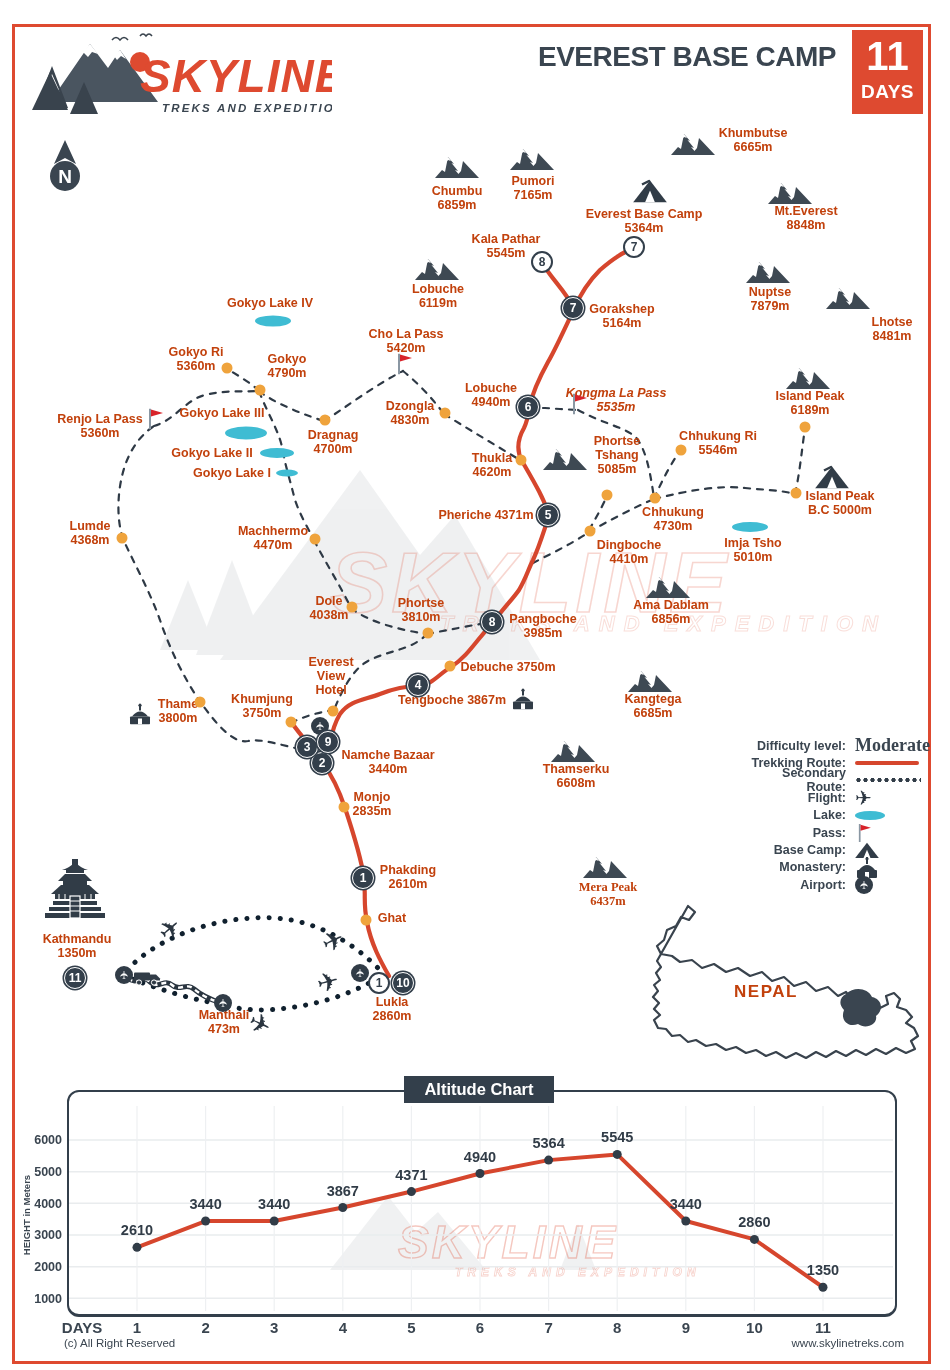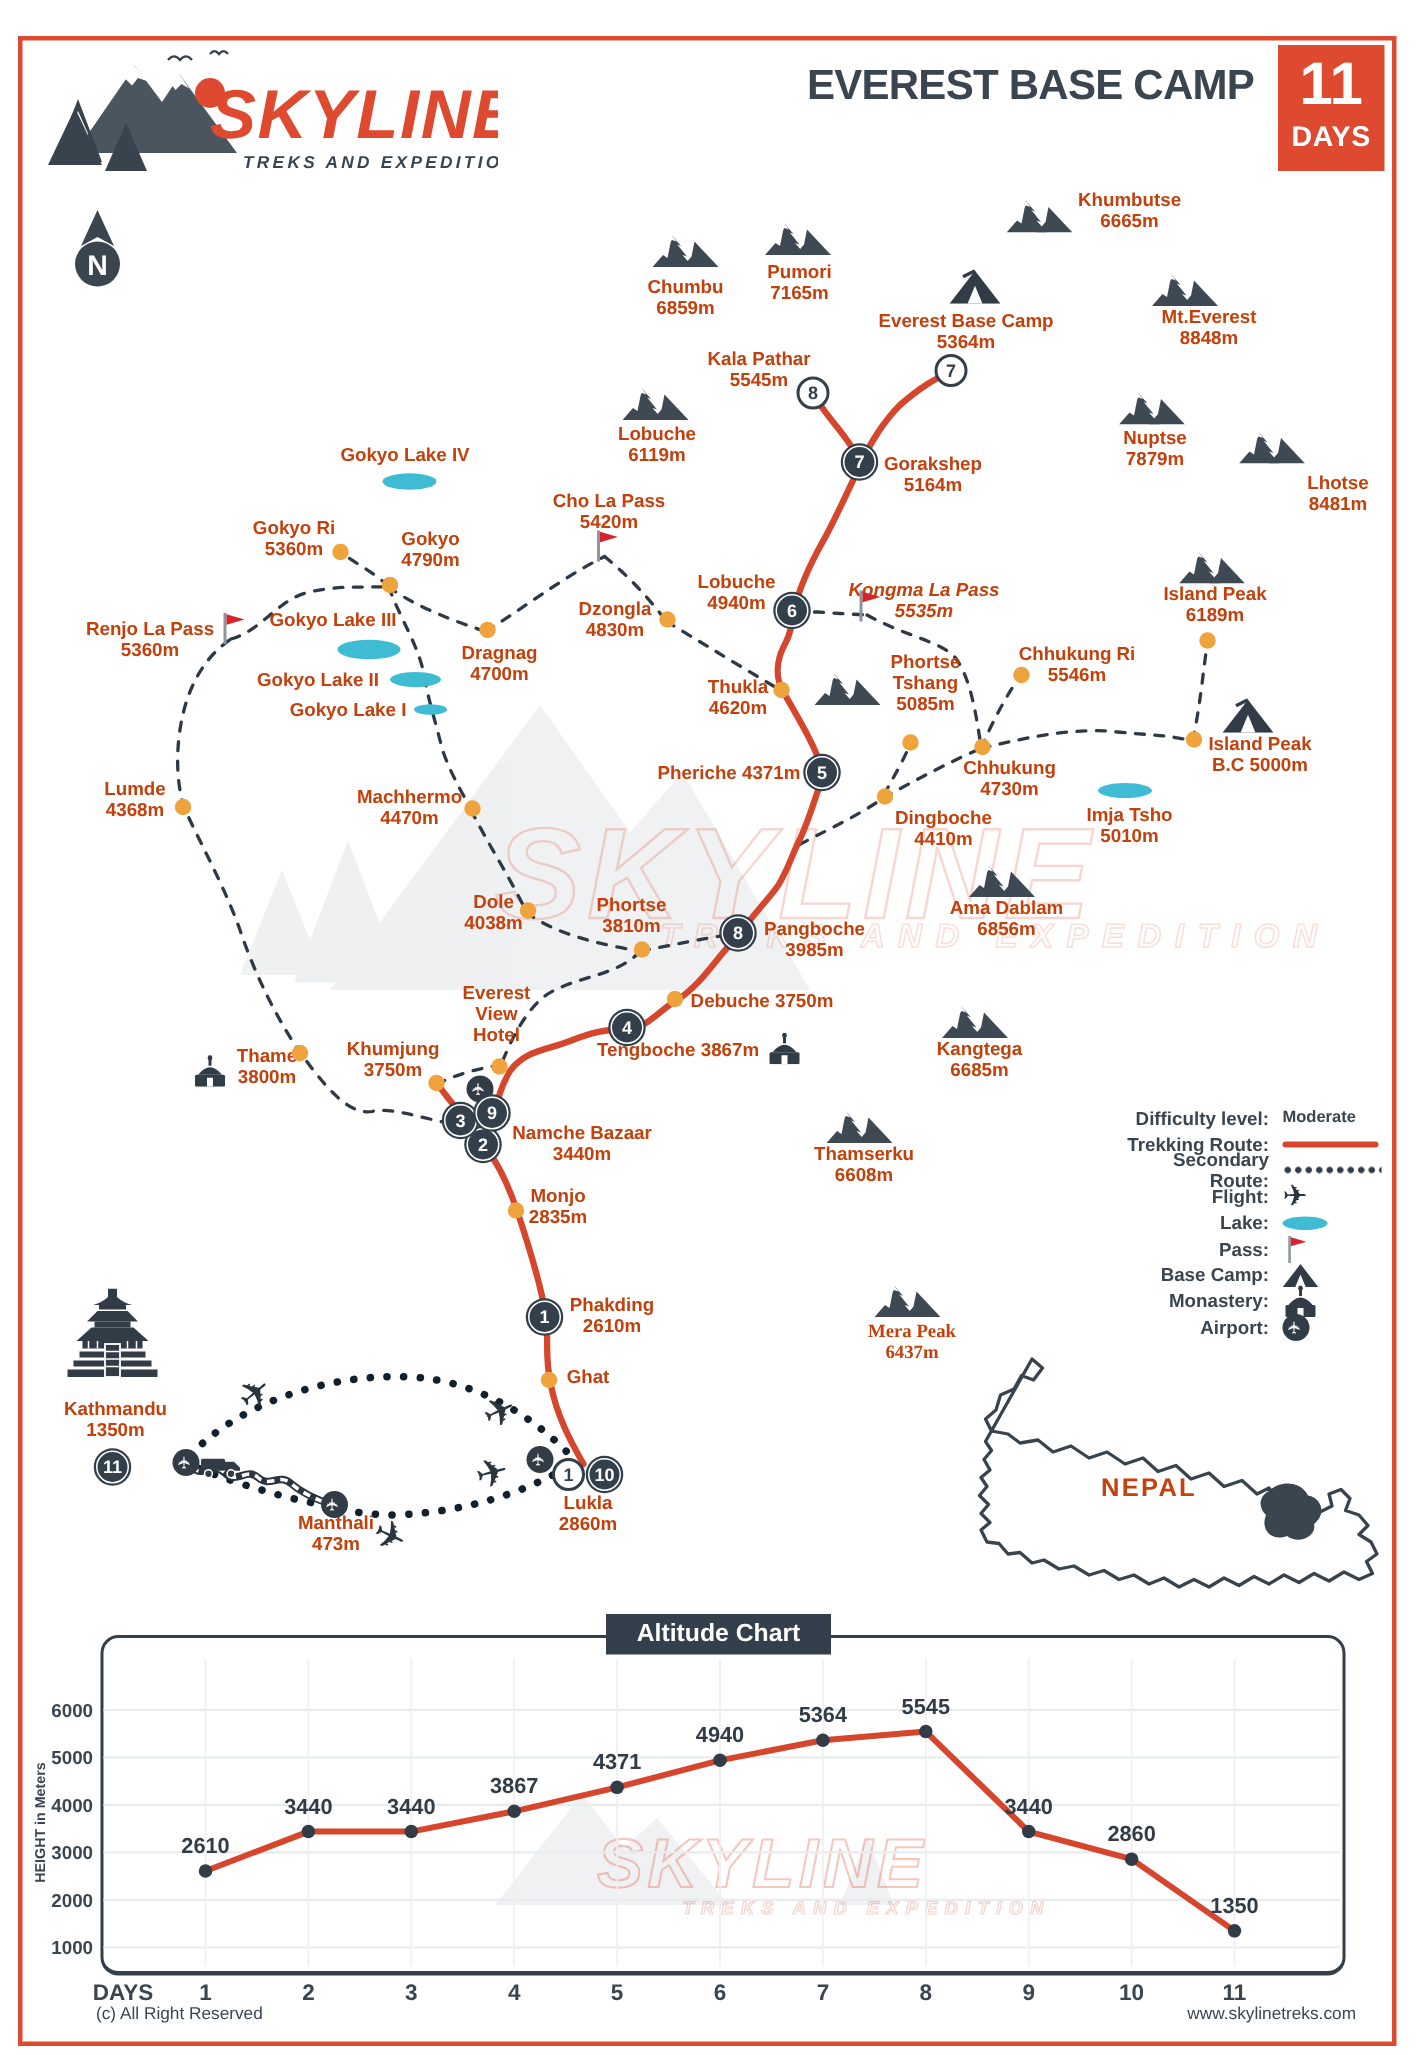--- a/index.html
+++ b/index.html
@@ -32,21 +32,21 @@
     align-items:center;justify-content:center;font-weight:bold;z-index:5;}
   .marker.filled{width:20px;height:20px;background:#333F4B;color:#fff;font-size:12px;
     border:1.5px solid #fff;box-shadow:0 0 0 1.5px #333F4B;}
   .marker.outline{width:18px;height:18px;background:#fff;color:#333F4B;font-size:12px;
     border:2px solid #333F4B;}
   
   .legend{position:absolute;left:745px;top:737px;width:190px;}
   .lg-row{display:flex;align-items:center;height:17.4px;}
   .lg-label{flex:1;text-align:right;font-weight:bold;font-size:12.5px;padding-right:9px;}
   .lg-sym{width:80px;display:flex;align-items:center;line-height:0;}
-  .lg-text{font-weight:bold;font-size:11px;line-height:1.2;}
+  .lg-text{font-weight:bold;font-size:18px;line-height:1.2;font-family:Liberation Serif, serif;}
   .trek-line{display:inline-block;width:64px;height:4px;background:#D6462D;border-radius:2px;}
   .dot-line{display:inline-block;width:66px;height:6px;
     background-image:radial-gradient(circle,#313C47 1.9px,transparent 2.4px);
     background-size:7px 6px;background-repeat:repeat-x;background-position:0 center;}
   .lake-chip{display:inline-block;width:30px;height:9px;border-radius:50%;background:#3FBCD3;}
   .lg-plane{font-size:20px;color:#2A3540;line-height:1;}
   
   .chart-panel{position:absolute;left:67px;top:1090px;width:826px;height:222px;
     border:2px solid #333F4B;border-bottom-width:3px;border-radius:12px;}
   .chart-title{position:absolute;left:404px;top:1076px;width:150px;height:27px;background:#333F4B;

